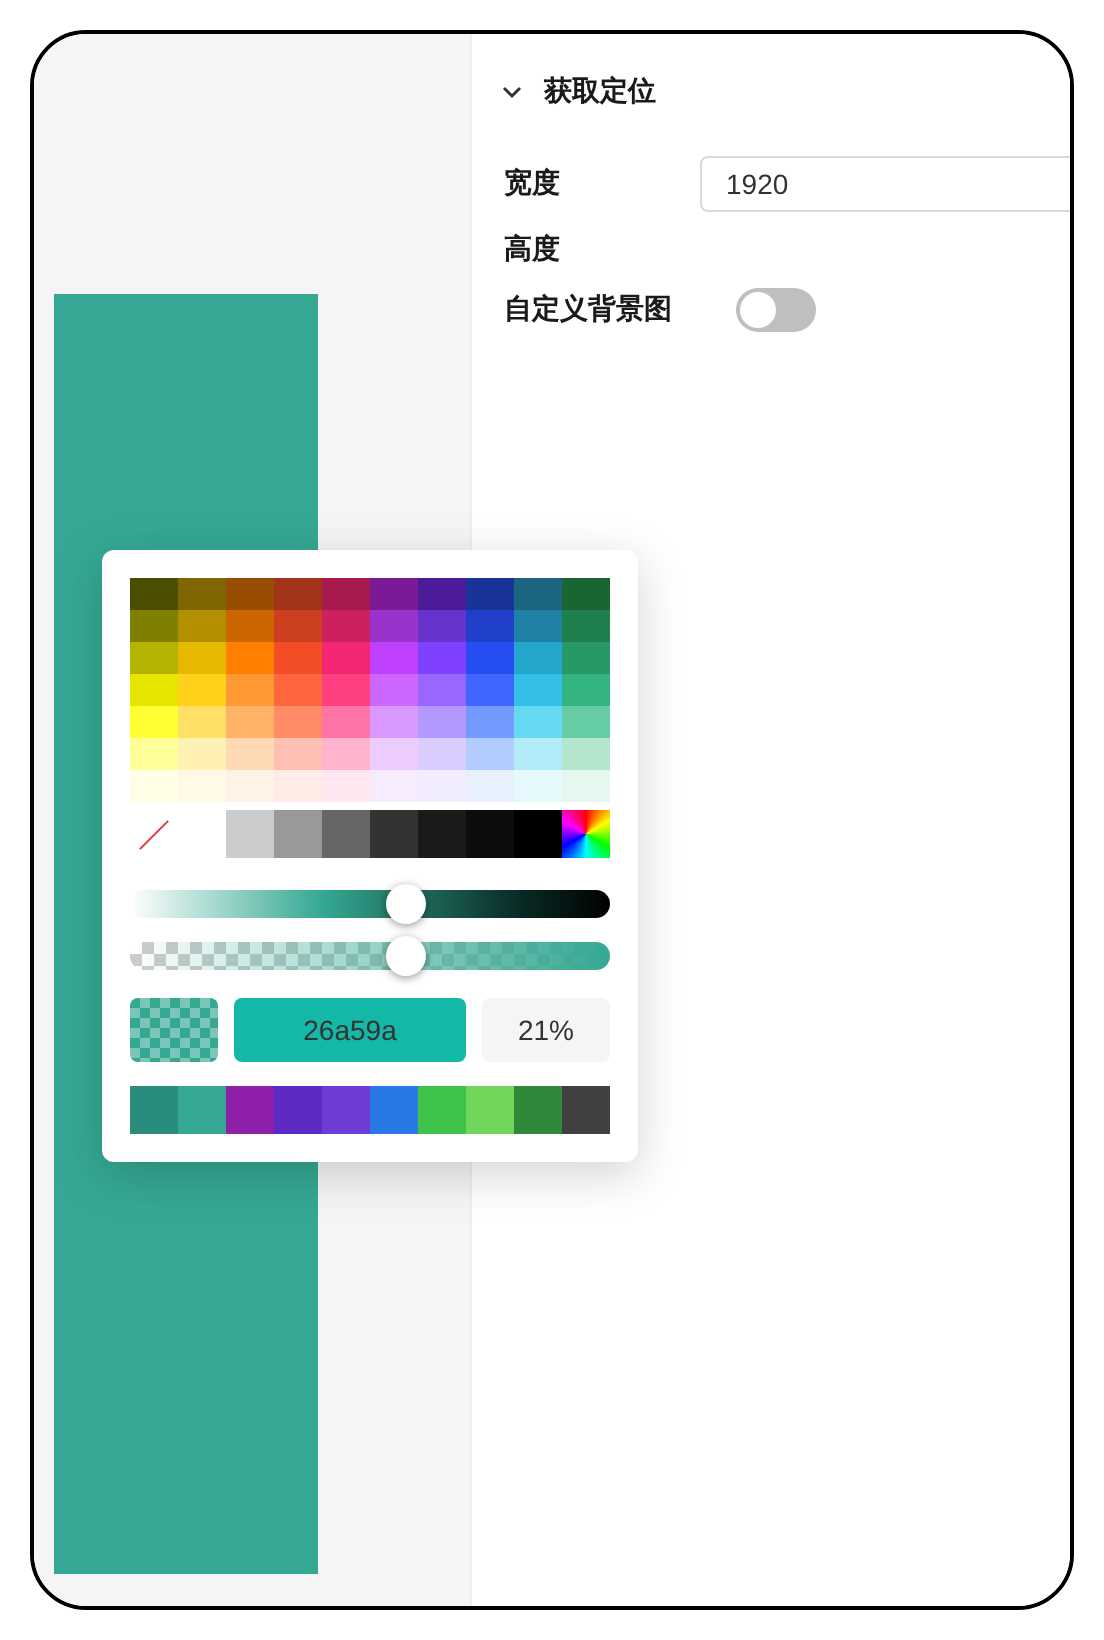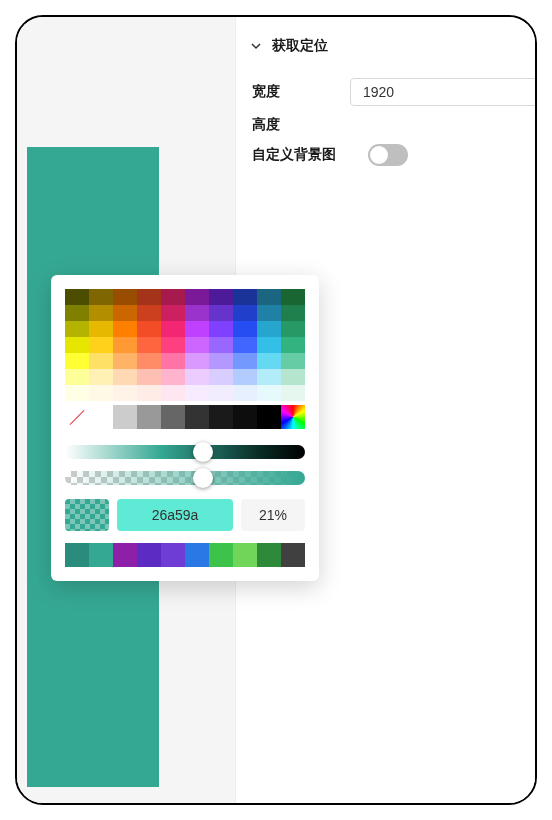--- a/index.html
+++ b/index.html
@@ -212,21 +212,21 @@
   width: 44px;
   background: #35a893;
   background-image:
     linear-gradient(45deg, rgba(255,255,255,.35) 25%, transparent 25%, transparent 75%, rgba(255,255,255,.35) 75%),
     linear-gradient(45deg, rgba(255,255,255,.35) 25%, transparent 25%, transparent 75%, rgba(255,255,255,.35) 75%);
   background-size: 10px 10px;
   background-position: 0 0, 5px 5px;
 }
 .chip-hex {
   flex: 1;
-  background: #5eead4;
+  background: #14b8a6;
 }
 .chip-alpha {
   width: 64px;
   background: #f5f5f5;
 }
 .recent {
   display: grid;
   grid-template-columns: repeat(10, 1fr);
   gap: 0;
   margin-top: 12px;

